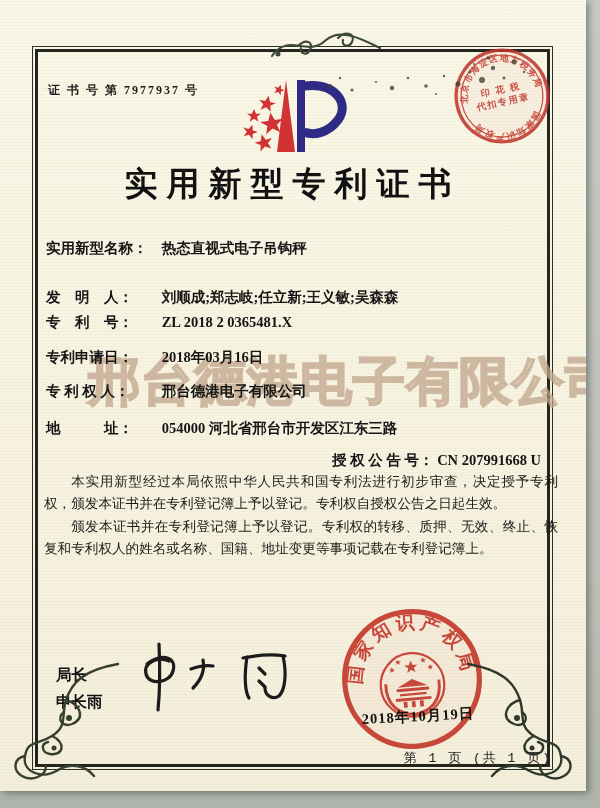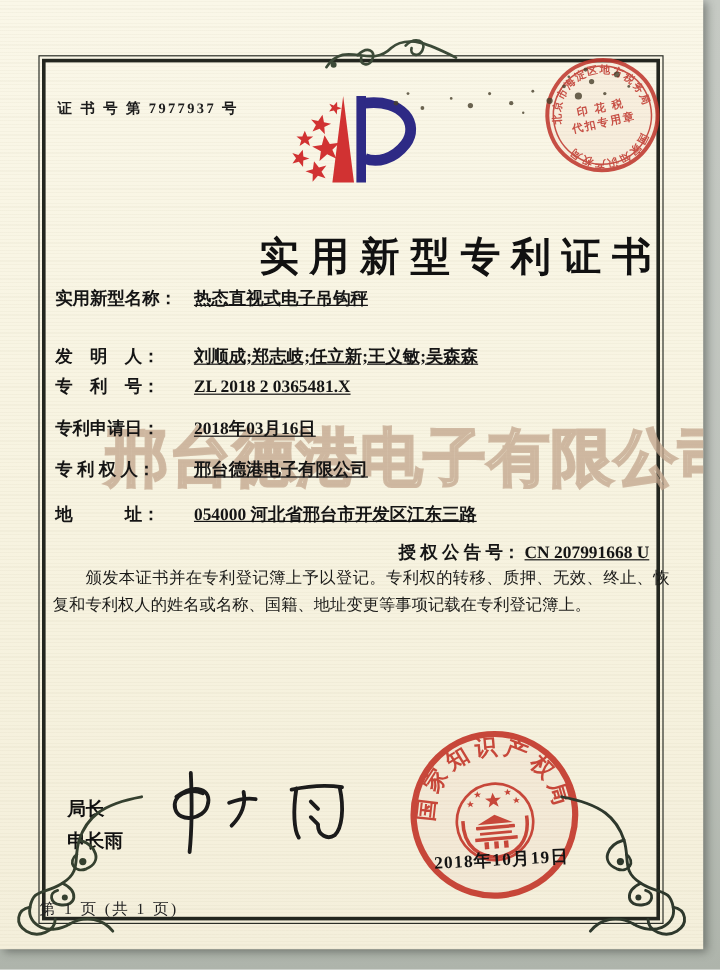--- a/index.html
+++ b/index.html
@@ -21,33 +21,33 @@
   }
   .frame-inner{
     position:absolute;left:2px;top:2px;right:2px;bottom:2px;
     border:3px solid #23261f;
   }
   .cert-no{
     position:absolute;left:48px;top:82px;font-size:12px;letter-spacing:2px;
     color:#1d1d1d;font-weight:600;
   }
   .title{
-    position:absolute;left:33px;top:162px;width:519px;text-align:right;
-    font-size:33px;font-weight:700;letter-spacing:9px;color:#111;margin-top:30px;
+    position:absolute;left:33px;top:162px;width:519px;text-align:center;
+    font-size:33px;font-weight:700;letter-spacing:9px;color:#111;
   }
   .field-row{position:absolute;left:46px;font-size:14.5px;color:#151515;white-space:nowrap;}
   .field-label{display:inline-block;min-width:112px;font-weight:700;}
-  .field-value{font-weight:600;text-decoration:underline;}
+  .field-value{font-weight:600;}
   .row1{top:239px}.row2{top:288px}.row3{top:313px}
   .row4{top:348px}.row5{top:382px}.row6{top:419px}.row7{top:451px}
   .grant-right{position:absolute;left:332px;top:451px;font-size:14.5px;white-space:nowrap;color:#151515;}
   .paras{position:absolute;left:44px;top:471px;width:514px;color:#1a1a18;}
   .para{font-size:13.6px;line-height:22.4px;text-indent:2em;text-align:justify;margin:0;}
   .director{position:absolute;left:56px;top:661px;font-size:15.5px;font-weight:700;line-height:27px;color:#111;}
-  .footer{position:absolute;left:33px;top:749px;width:519px;text-align:left;font-size:13px;letter-spacing:2px;color:#222;}
+  .footer{position:absolute;left:33px;top:749px;width:519px;text-align:right;font-size:13px;letter-spacing:2px;color:#222;font-family:Liberation Mono, monospace;}
   .watermark{
     position:absolute;left:88px;top:347px;width:560px;white-space:nowrap;
     font-size:52px;font-weight:700;letter-spacing:1px;
     color:rgba(214,192,170,.18);
     -webkit-text-stroke:2px rgba(192,163,138,.72);
     pointer-events:none;
   }
   .seal-date{
     position:absolute;left:346px;top:707px;width:144px;text-align:center;
     font-size:14.5px;font-weight:700;color:#141414;transform:rotate(-3deg);
@@ -120,20 +120,21 @@
   <div class="field-row row6">
     <span class="field-label">地　　　址：</span>
     <span class="field-value">054000 河北省邢台市开发区江东三路</span>
   </div>
   <div class="grant-right">
     <span class="field-label" style="min-width:0">授 权 公 告 号：</span>
     <span class="field-value">CN 207991668 U</span>
   </div>
 
   <div class="paras">
+    <p class="para">本实用新型经过本局依照中华人民共和国专利法进行初步审查，决定授予专利权，颁发本证书并在专利登记簿上予以登记。专利权自授权公告之日起生效。</p>
     <p class="para">颁发本证书并在专利登记簿上予以登记。专利权的转移、质押、无效、终止、恢复和专利权人的姓名或名称、国籍、地址变更等事项记载在专利登记簿上。</p>
   </div>
 
   <div class="director">
     <div>局长</div>
     <div>申长雨</div>
   </div>
 
   <svg class="svg-sign" width="190" height="78" viewBox="0 0 190 78">
     <g stroke="#1b1b1b" stroke-width="3.2" fill="none" stroke-linecap="round">

